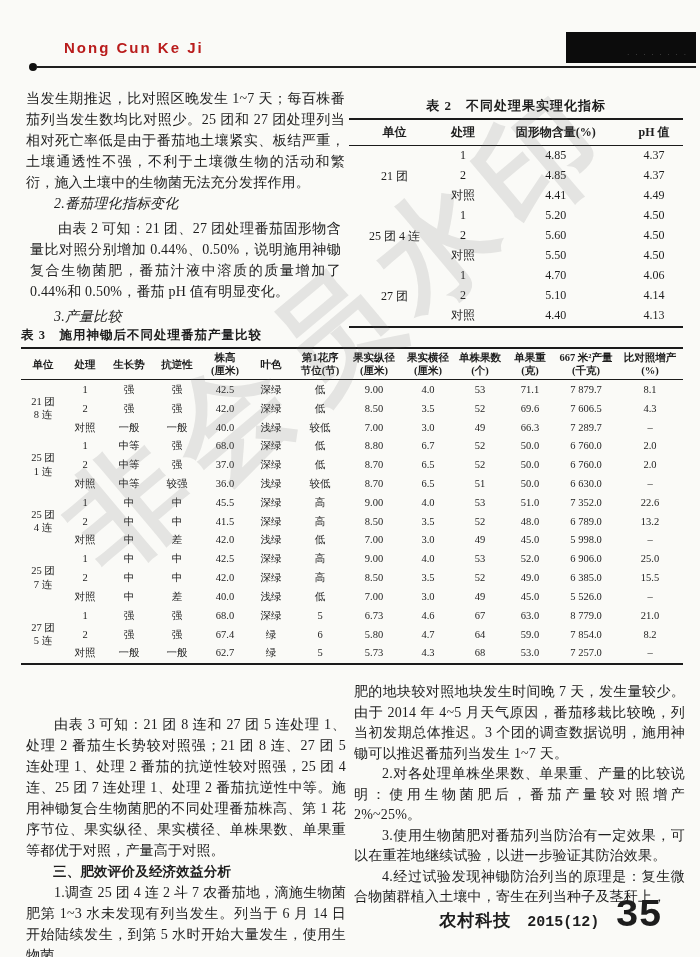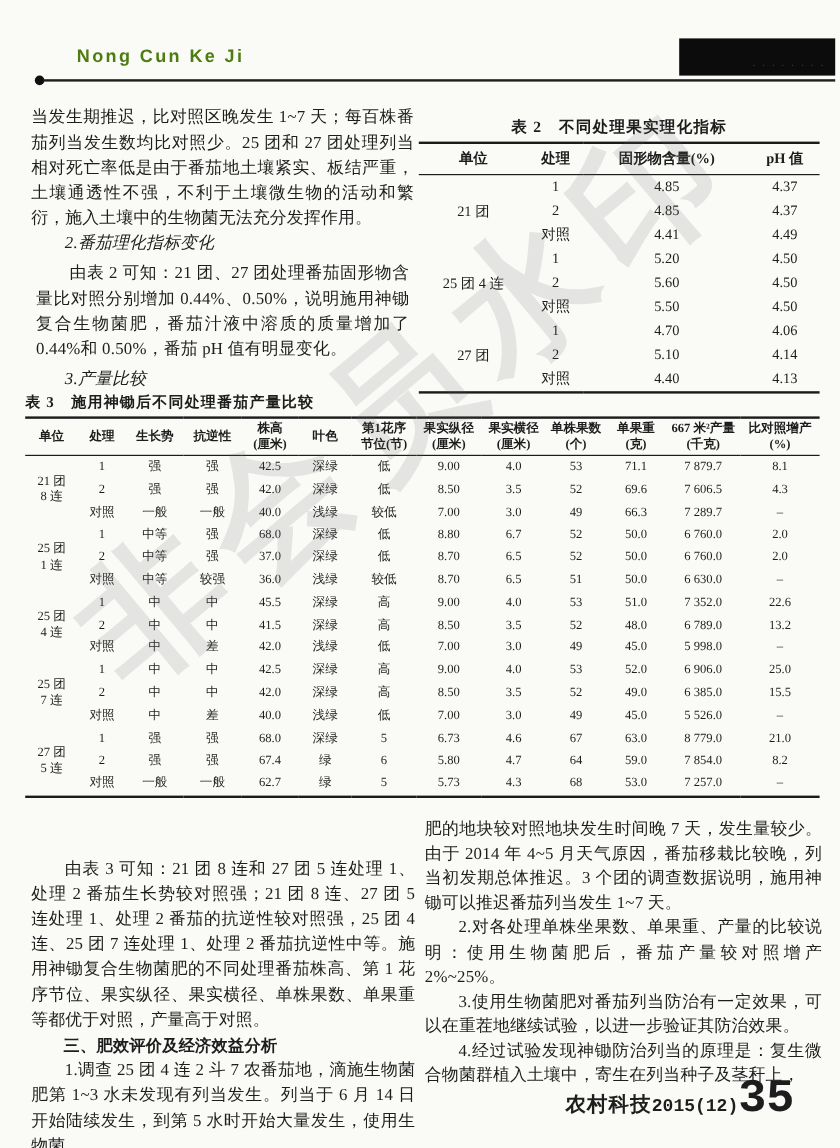--- a/index.html
+++ b/index.html
@@ -6,21 +6,21 @@
   .page{
     position:relative;width:700px;height:957px;margin:0 auto;
     background:#fafaf7;overflow:hidden;
     font-family:"Liberation Serif","DejaVu Serif",serif;
     color:#1d1d1d;
   }
   
   .hdr-title{
     position:absolute;left:64px;top:39px;
     font-family:"Liberation Sans","DejaVu Sans",sans-serif;
-    font-weight:bold;font-size:15px;letter-spacing:2px;color:#4d7c0f;
+    font-weight:bold;font-size:15px;letter-spacing:2px;color:#b91c1c;
   }
   .hdr-box{position:absolute;left:566px;top:32px;width:130px;height:31px;background:#0c0c0c;}
   .hdr-box-text{position:absolute;right:8px;bottom:4px;font-size:7px;color:#6a6a6a;letter-spacing:2px;}
   .hdr-dot{position:absolute;left:29px;top:63px;width:8px;height:8px;border-radius:50%;background:#101010;}
   .hdr-line{position:absolute;left:36px;top:66px;width:660px;height:2px;background:#1f1f1f;}
   
   .txtcol{position:absolute;font-size:14px;line-height:21px;text-align:justify;letter-spacing:0.2px;}
   .lt{left:26px;top:88px;width:319px;}
   .lb{left:26px;top:714px;width:320px;}
   .rb{left:354px;top:682px;width:331px;line-height:20.5px;}
@@ -38,21 +38,21 @@
   .t3title{text-align:left;font-weight:bold;font-size:12.5px;margin-bottom:3px;letter-spacing:1px;}
   .t3wrap table{width:100%;border-collapse:collapse;table-layout:fixed;
     border-top:2px solid #1b1b1b;border-bottom:2px solid #1b1b1b;font-size:10.5px;}
   .t3wrap th{border-bottom:1.2px solid #1b1b1b;font-weight:bold;padding:2px 0;text-align:center;line-height:1.25;}
   .t3wrap td{text-align:center;padding:2.6px 0;line-height:1.3;}
   .t3wrap col.c1{width:44px}.t3wrap col.c2{width:40px}.t3wrap col.c3{width:48px}
   .t3wrap col.c4{width:48px}.t3wrap col.c5{width:48px}.t3wrap col.c6{width:44px}
   .t3wrap col.c7{width:54px}.t3wrap col.c8{width:54px}.t3wrap col.c9{width:54px}
   .t3wrap col.c10{width:50px}.t3wrap col.c11{width:50px}.t3wrap col.c12{width:62px}
   
-  .footer{position:absolute;right:38px;top:897px;display:flex;align-items:baseline;}
+  .footer{position:absolute;right:38px;top:897px;display:flex;align-items:baseline;gap:16px;}
   .f-journal{font-family:"Liberation Sans","DejaVu Sans",sans-serif;font-weight:900;font-size:17px;letter-spacing:1px;}
   .f-issue{font-family:Liberation Mono, monospace;font-weight:bold;font-size:15px;}
   .f-page{font-family:Liberation Mono, monospace;font-weight:bold;font-size:39px;line-height:1;}
   
   .wm{
     position:absolute;left:340px;top:330px;z-index:6;pointer-events:none;
     transform:translate(-50%,-50%) rotate(-40deg);
     font-size:118px;letter-spacing:16px;white-space:nowrap;
     color:rgba(110,110,110,0.15);font-weight:bold;
   }

